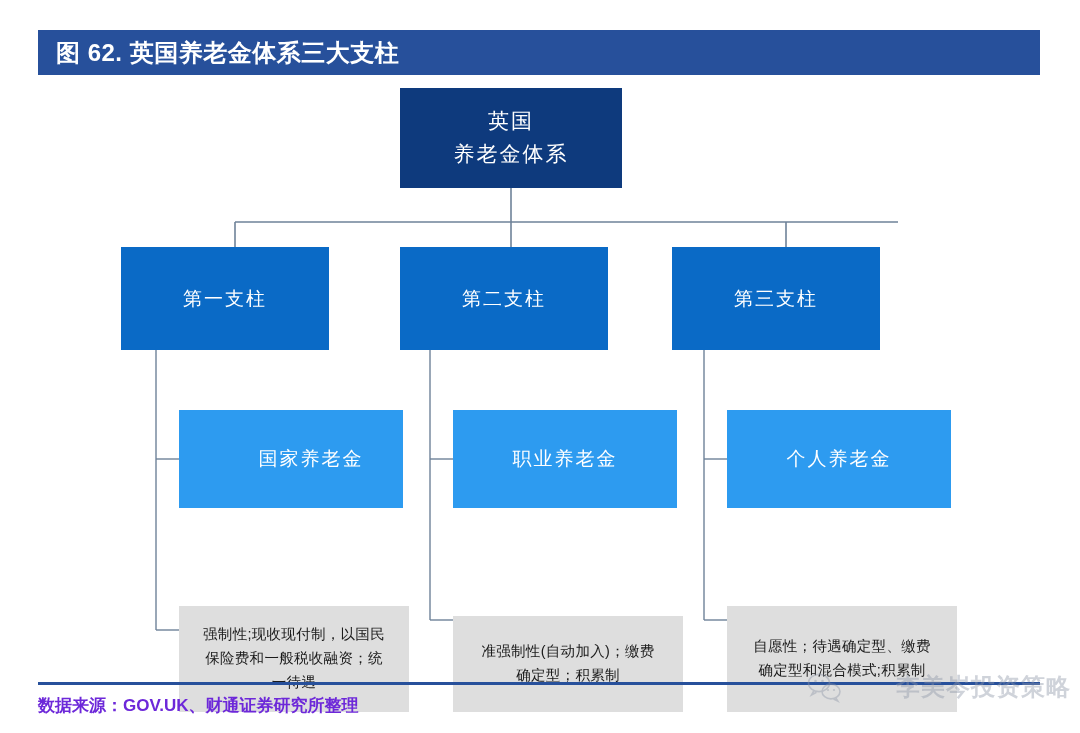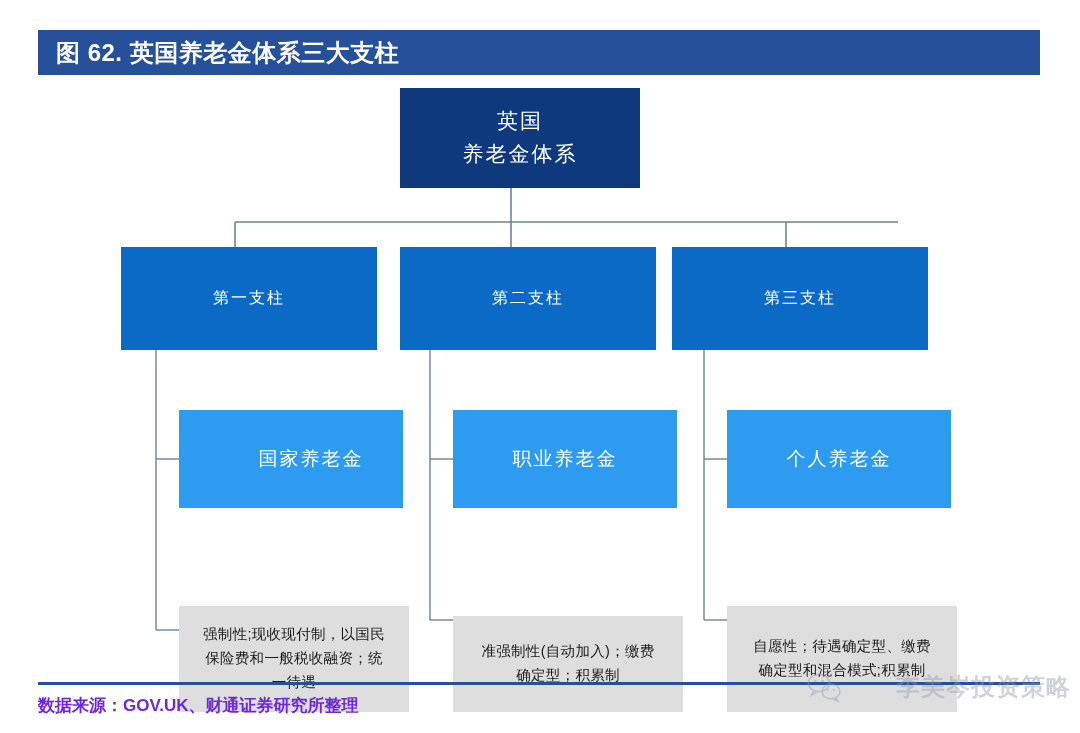--- a/index.html
+++ b/index.html
@@ -49,34 +49,34 @@
     display: flex;
     flex-direction: column;
     align-items: center;
     justify-content: center;
     color: #ffffff;
     text-align: center;
   }
   .node-root {
     left: 400px;
     top: 88px;
-    width: 240px;
+    width: 222px;
     height: 100px;
     background: #0e3a7d;
     font-size: 21px;
     line-height: 1.55;
     letter-spacing: 2px;
   }
   .node-root .line { display: block; }
 
   .node-pillar {
-    width: 256px;
+    width: 208px;
     height: 103px;
     background: #0a6ac6;
-    font-size: 16px;
+    font-size: 19px;
     letter-spacing: 2px;
   }
   .pillar-1 { left: 121px;  top: 247px; }
   .pillar-2 { left: 400px;  top: 247px; }
   .pillar-3 { left: 672px;  top: 247px; }
 
   .node-scheme {
     width: 224px;
     height: 98px;
     background: #2d9bf0;

